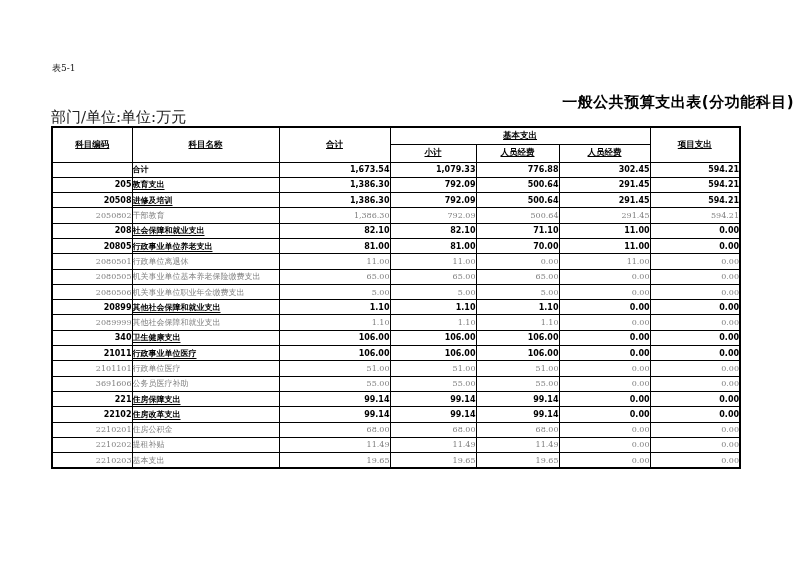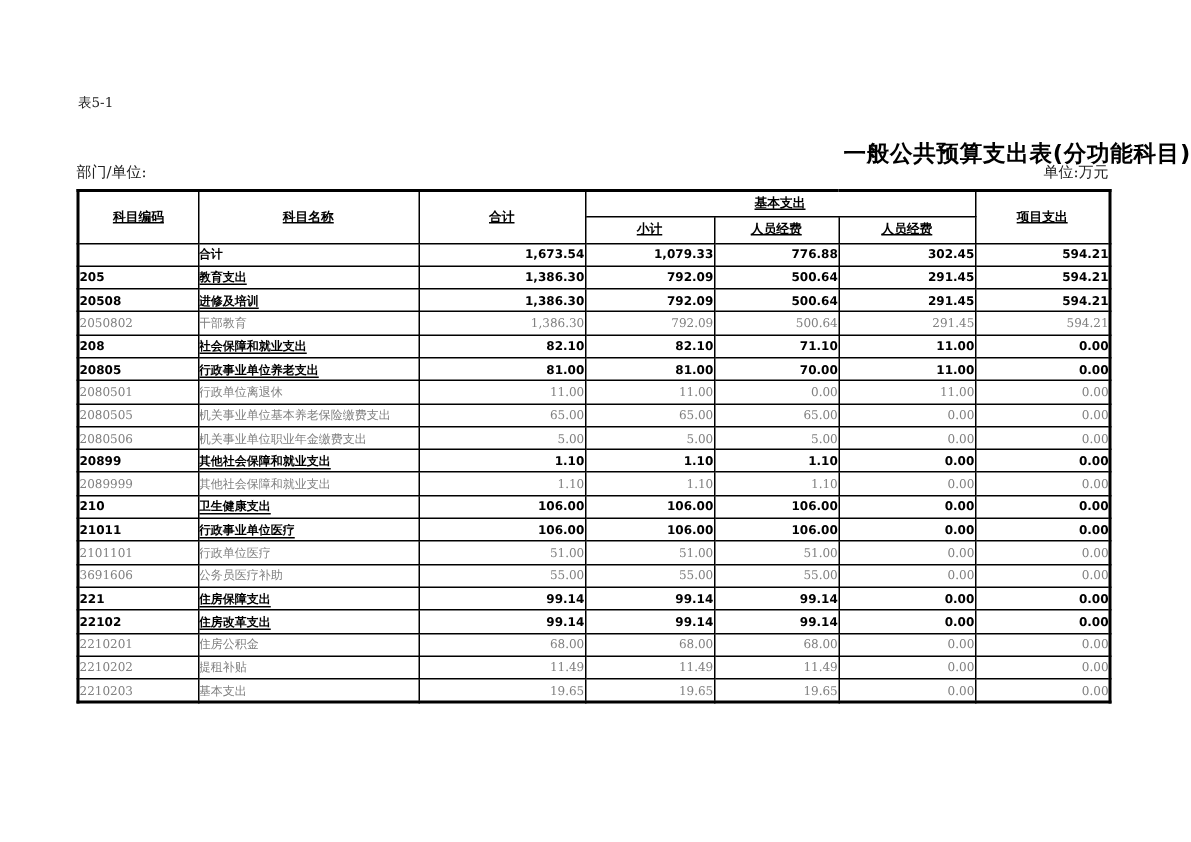--- a/index.html
+++ b/index.html
@@ -12,41 +12,41 @@
   .sheet-label{
     position:absolute;left:52px;top:62px;font-size:9px;color:#222;
   }
   .doc-title{
     position:absolute;left:0;top:93px;width:794px;text-align:right;
     font-size:15px;font-weight:bold;color:#000;
     font-family:"DejaVu Sans","Liberation Sans",sans-serif;letter-spacing:0.5px;
   }
   .meta-row{
     position:absolute;left:51px;top:108px;width:688px;
-    display:flex;justify-content:space-between;
-    font-size:10px;color:#222;
+    display:flex;justify-content:flex-start;
+    font-size:15px;color:#222;
   }
   table.budget{
     position:absolute;left:51px;top:126px;width:688px;
     border-collapse:collapse;table-layout:fixed;
     border:2px solid #000;
     font-size:8px;color:#000;
   }
   table.budget th, table.budget td{
     border:1px solid #000;padding:0;overflow:hidden;white-space:nowrap;
     vertical-align:middle;
   }
   table.budget thead th{
     font-weight:bold;text-align:center;font-size:8.5px;
     font-family:"DejaVu Sans","Liberation Sans",sans-serif;
     text-decoration:underline;
   }
   tr.h1{height:17px;} tr.h2{height:18px;}
   tbody tr{height:15.3px;}
-  td.code{text-align:left;}
+  td.code{text-align:right;}
   td.nmcell{text-align:left;}
   td.num{text-align:right;padding-right:3px;font-variant-numeric:tabular-nums;}
   
   .ind0{padding-left:2px;} .ind1{padding-left:15px;} .ind2{padding-left:24px;}
   .nind0{padding-left:2px;} .nind1{padding-left:16px;} .nind2{padding-left:28px;margin-top:21px;}
   
   tr.r-summary td, tr.r-section td, tr.r-sub td{
     font-weight:bold;
     font-family:"DejaVu Sans","Liberation Sans",sans-serif;
     font-size:8px;
@@ -189,21 +189,21 @@
         <tr class="r-detail">
           <td class="code ind2">2089999</td>
           <td class="nmcell nind2"><span class="nm">其他社会保障和就业支出</span></td>
           <td class="num">1.10</td>
           <td class="num">1.10</td>
           <td class="num">1.10</td>
           <td class="num">0.00</td>
           <td class="num">0.00</td>
         </tr>
         <tr class="r-section">
-          <td class="code ind0">210</td>
+          <td class="code ind0">340</td>
           <td class="nmcell nind0"><span class="nm">卫生健康支出</span></td>
           <td class="num">106.00</td>
           <td class="num">106.00</td>
           <td class="num">106.00</td>
           <td class="num">0.00</td>
           <td class="num">0.00</td>
         </tr>
         <tr class="r-sub">
           <td class="code ind1">21011</td>
           <td class="nmcell nind1"><span class="nm">行政事业单位医疗</span></td>

